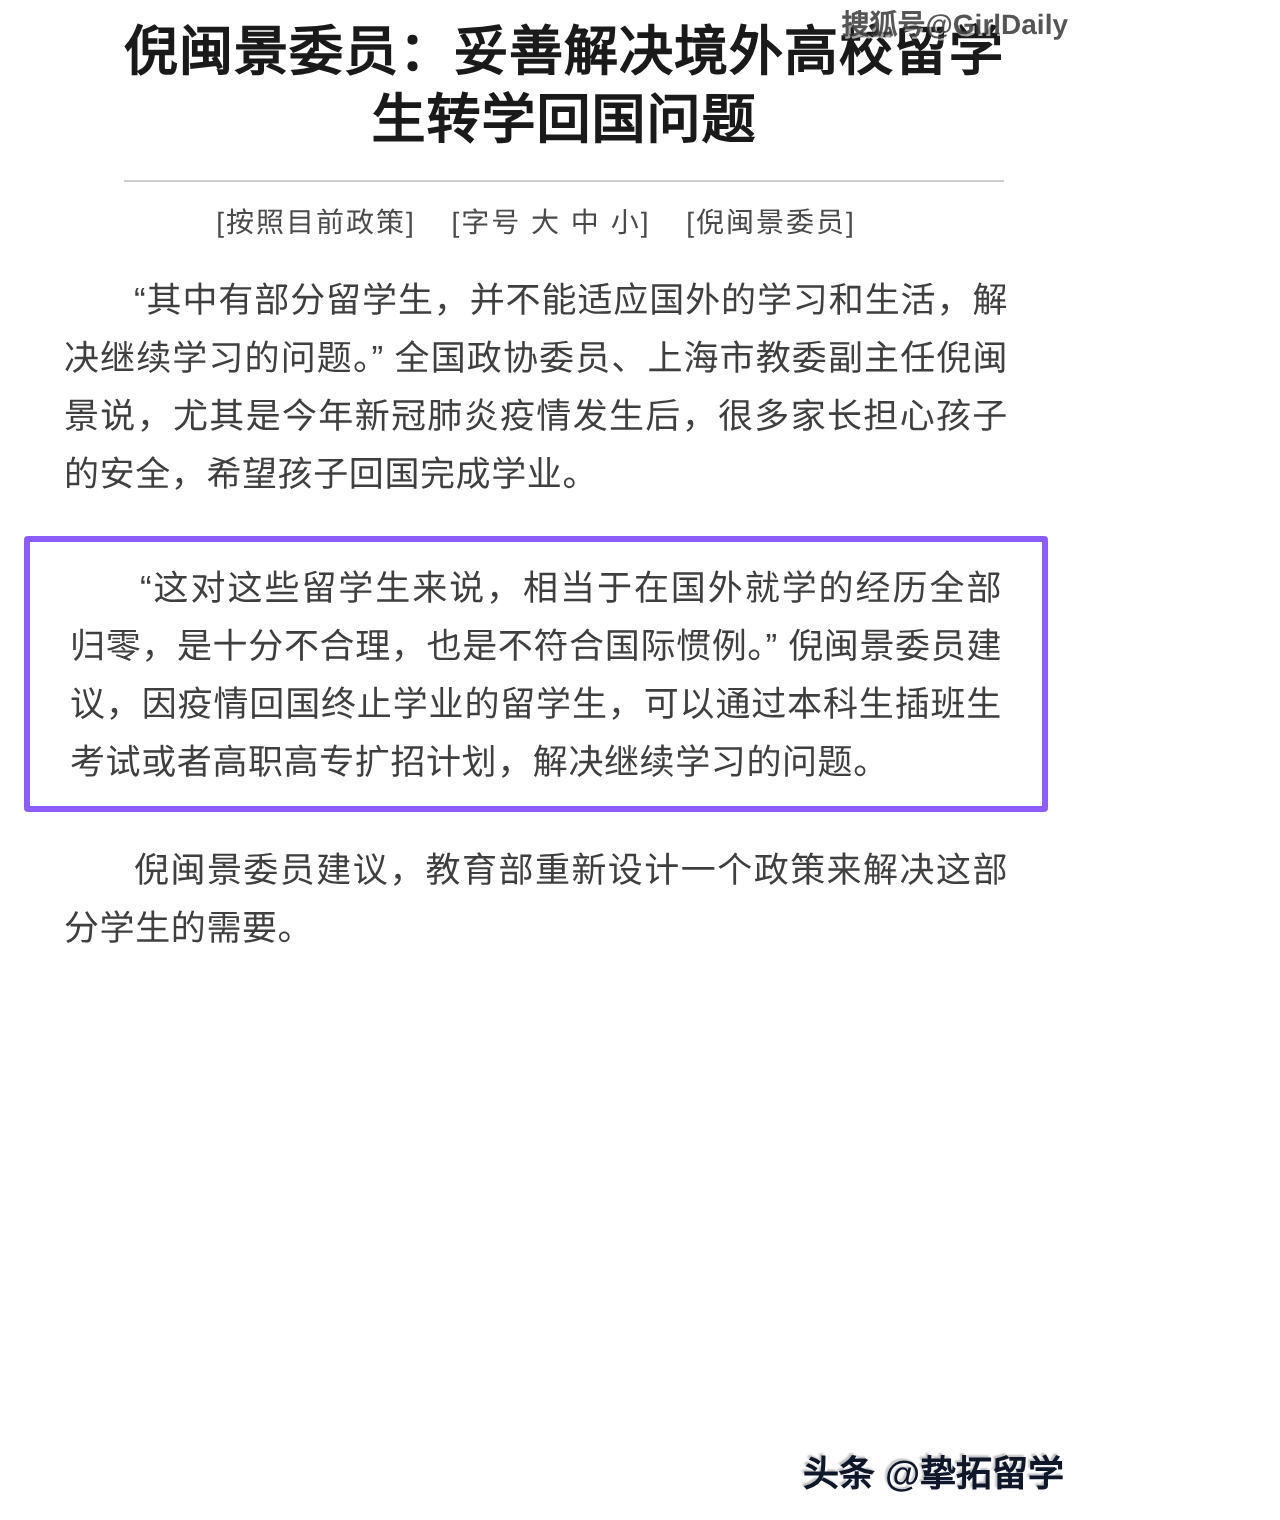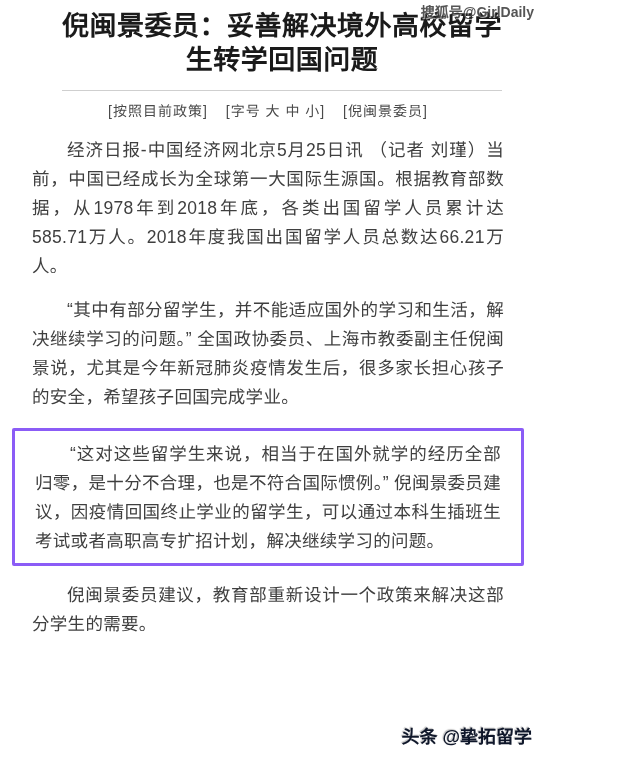--- a/index.html
+++ b/index.html
@@ -113,21 +113,20 @@
     <hr class="header-divider">
   </div>
 
   <div class="toolbar">
     <span class="toolbar-item">[按照目前政策]</span>
     <span class="toolbar-item">[字号 大 中 小]</span>
     <span class="toolbar-item">[倪闽景委员]</span>
   </div>
 
   <div class="article-body">
-    <p>经济日报-中国经济网北京5月25日讯 （记者 刘瑾）当前，中国已经成长为全球第一大国际生源国。根据教育部数据，从1978年到2018年底，各类出国留学人员累计达585.71万人。2018年度我国出国留学人员总数达66.21万人。</p>
     <p>“其中有部分留学生，并不能适应国外的学习和生活，解决继续学习的问题。” 全国政协委员、上海市教委副主任倪闽景说，尤其是今年新冠肺炎疫情发生后，很多家长担心孩子的安全，希望孩子回国完成学业。</p>
 
     <div class="highlight-box">
       <p>“这对这些留学生来说，相当于在国外就学的经历全部归零，是十分不合理，也是不符合国际惯例。” 倪闽景委员建议，因疫情回国终止学业的留学生，可以通过本科生插班生考试或者高职高专扩招计划，解决继续学习的问题。</p>
     </div>
 
     <p>倪闽景委员建议，教育部重新设计一个政策来解决这部分学生的需要。</p>
 
   </div>
 

